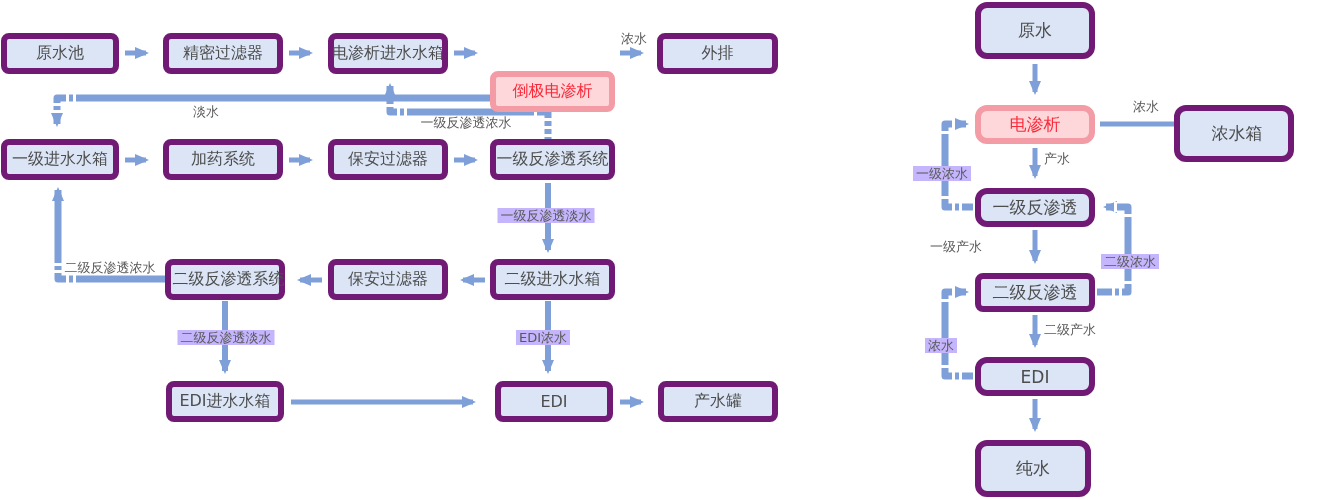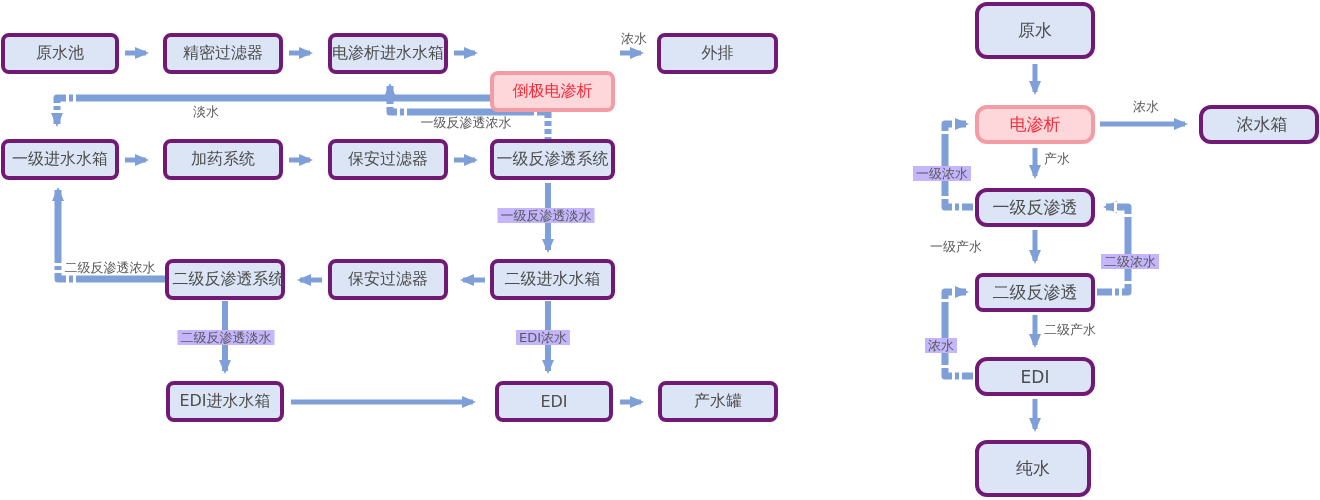--- a/index.html
+++ b/index.html
@@ -3,21 +3,21 @@
 <meta charset="utf-8">
 <style>
   html,body{margin:0;padding:0;background:#ffffff;}
   .canvas{
     position:relative;width:1320px;height:500px;background:#ffffff;
     font-family:"DejaVu Sans","Liberation Sans",sans-serif;overflow:hidden;
   }
   .edges-svg{position:absolute;left:0;top:0;z-index:1;}
   .node{
     position:absolute;box-sizing:border-box;z-index:2;
-    background:#dbe5f6;border:4px solid #701a75;border-radius:8px;
+    background:#dbe5f6;border:6px solid #701a75;border-radius:8px;
     color:#4d4d4d;font-size:16px;
     display:flex;align-items:center;justify-content:center;
     white-space:nowrap;
   }
   .node.red{background:#fdd7da;border-color:#f49ca6;color:#fb2a3a;}
   .node.big{border-radius:12px;font-size:17px;}
   .elabel{
     position:absolute;z-index:3;font-size:13px;color:#595959;
     white-space:nowrap;line-height:15px;
   }
@@ -129,21 +129,21 @@
   <span class="elabel center" style="left:634px;top:31px;">浓水</span>
   <span class="elabel center" style="left:206px;top:104px;">淡水</span>
   <span class="elabel center" style="left:466px;top:115px;">一级反渗透浓水</span>
   <span class="elabel center" style="left:110px;top:260px;">二级反渗透浓水</span>
   <span class="elabel center online" style="left:546px;top:208px;">一级反渗透淡水</span>
   <span class="elabel center online" style="left:543px;top:330px;">EDI浓水</span>
   <span class="elabel center online" style="left:226px;top:330px;">二级反渗透淡水</span>
 
   <div class="node big" style="left:975px;top:2px;width:120px;height:57px;">原水</div>
   <div class="node big red" style="left:975px;top:105px;width:120px;height:39px;">电渗析</div>
-  <div class="node big" style="left:1199px;top:105px;width:120px;height:39px;padding-left:6px;">浓水箱</div>
+  <div class="node big" style="left:1174px;top:105px;width:120px;height:57px;padding-left:6px;">浓水箱</div>
   <div class="node big" style="left:975px;top:188px;width:120px;height:39px;">一级反渗透</div>
   <div class="node big" style="left:975px;top:273px;width:120px;height:39px;border-radius:8px;">二级反渗透</div>
   <div class="node big" style="left:975px;top:357px;width:120px;height:39px;">EDI</div>
   <div class="node big" style="left:975px;top:440px;width:116px;height:57px;">纯水</div>
 
   <span class="elabel center" style="left:1146px;top:99px;">浓水</span>
   <span class="elabel" style="left:1044px;top:151px;">产水</span>
   <span class="elabel center online" style="left:942px;top:166px;">一级浓水</span>
   <span class="elabel center" style="left:956px;top:239px;">一级产水</span>
   <span class="elabel center online" style="left:1130px;top:254px;">二级浓水</span>

